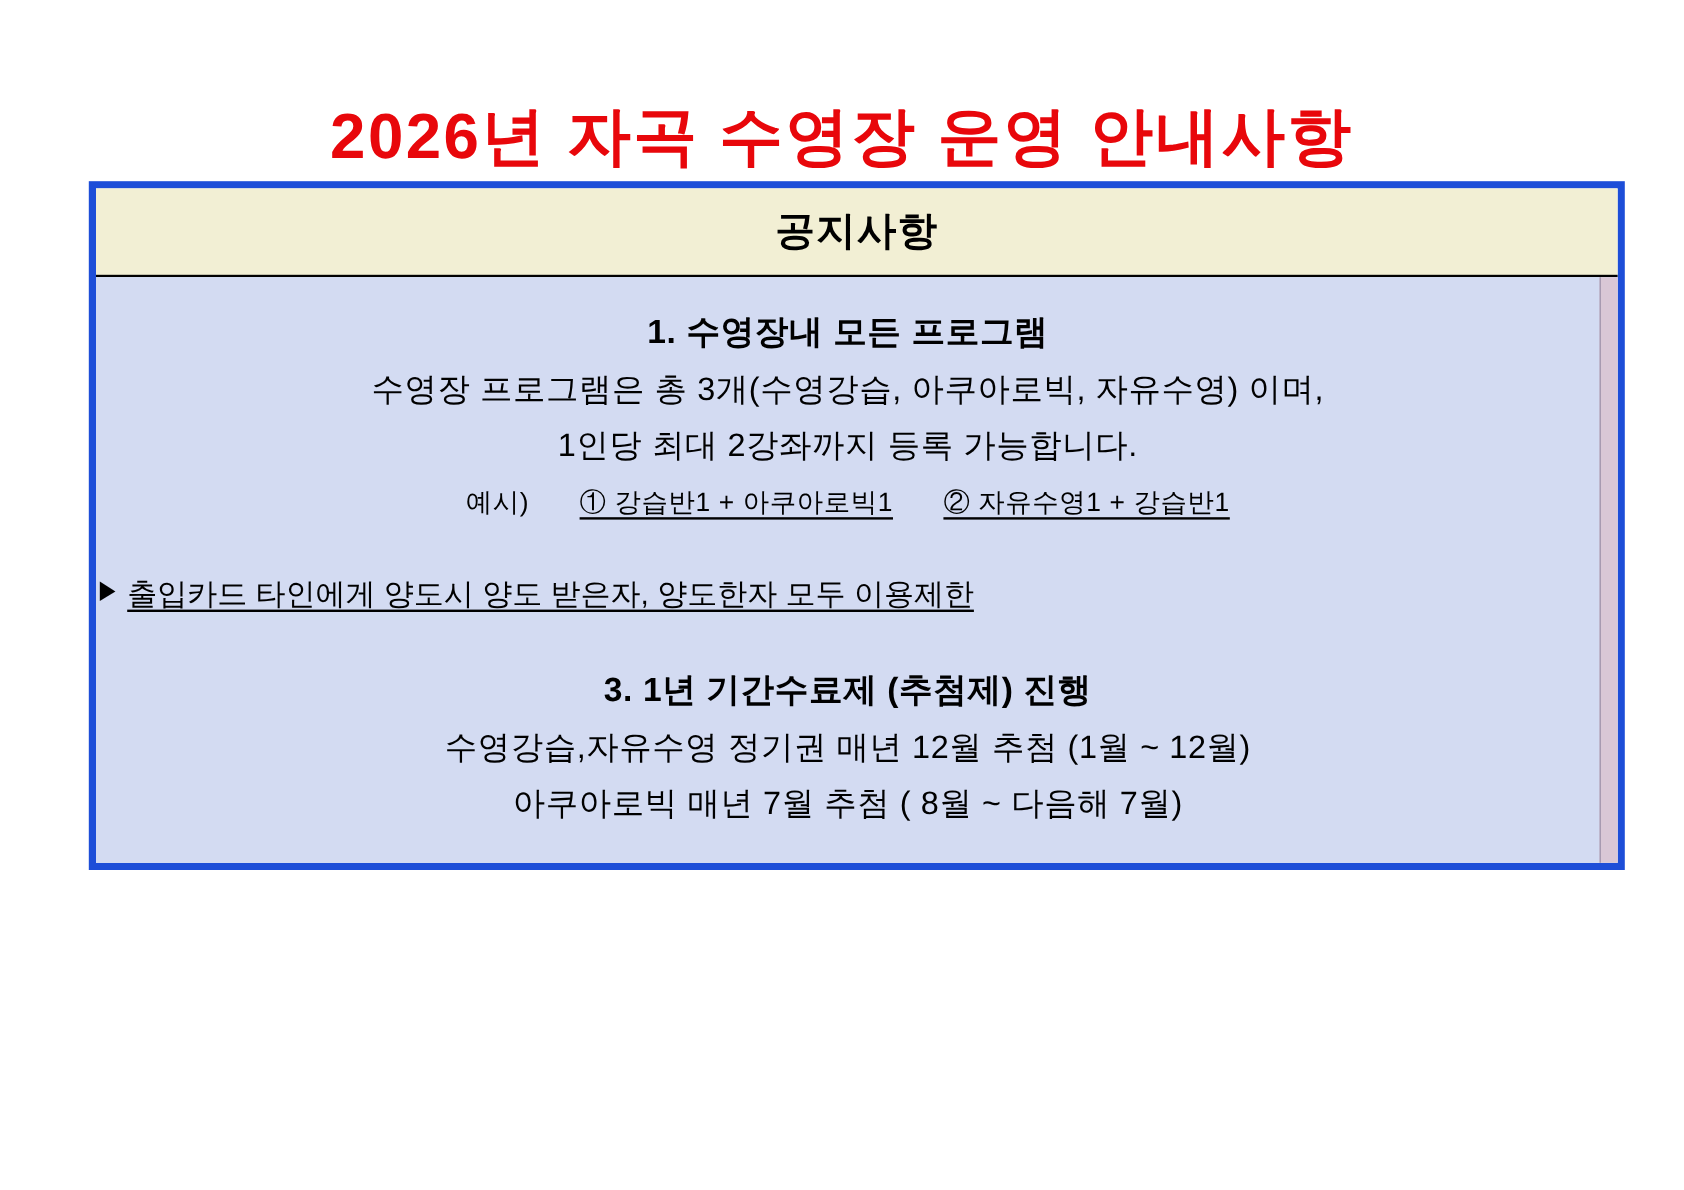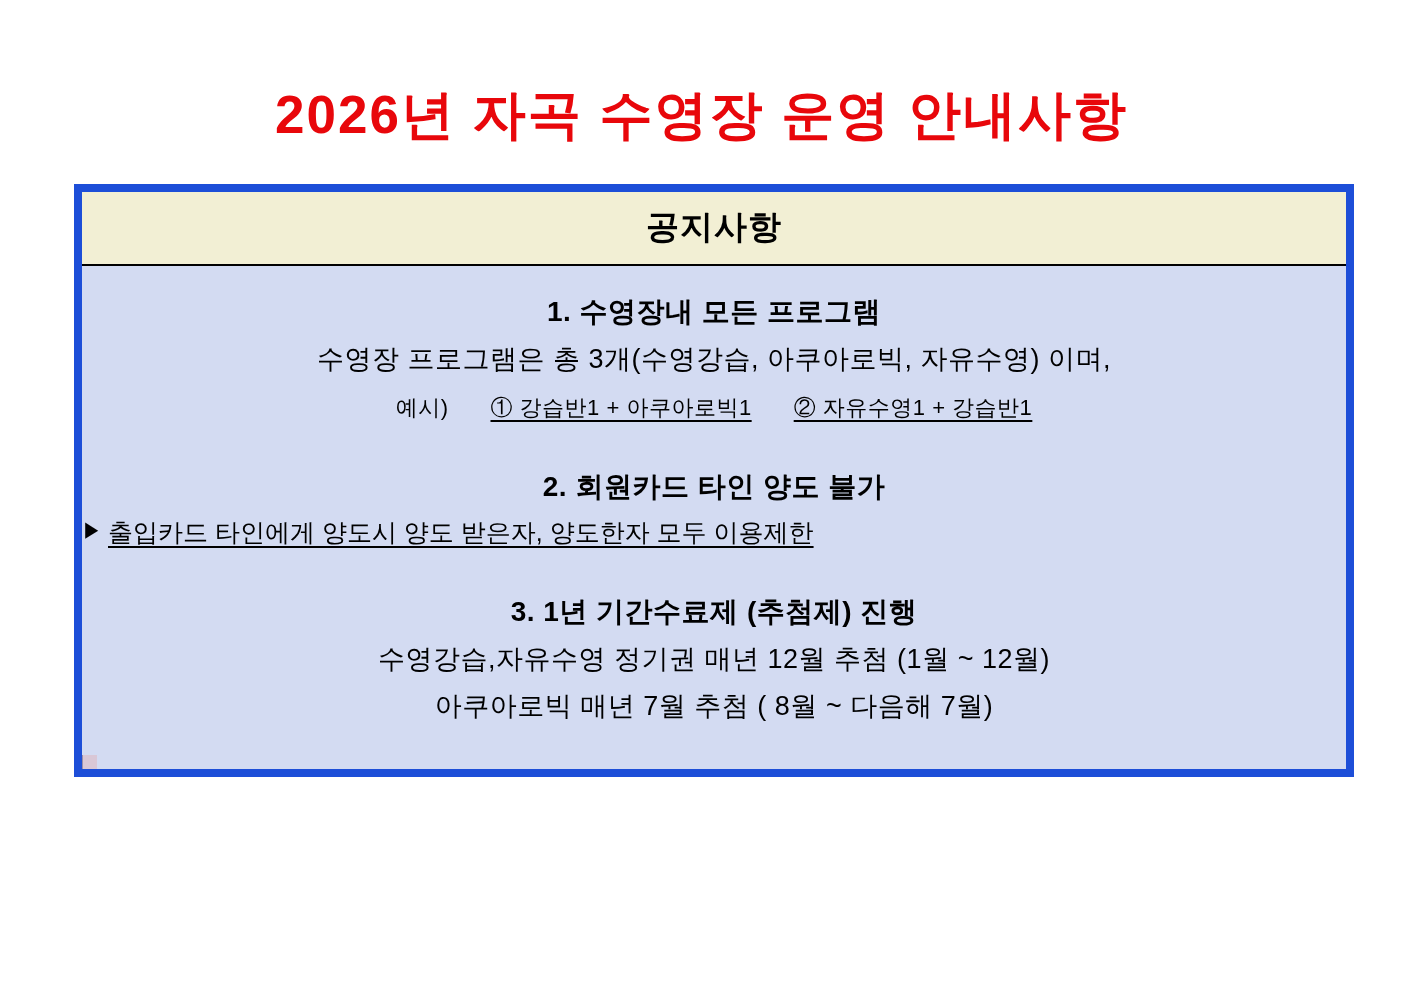--- a/index.html
+++ b/index.html
@@ -29,40 +29,39 @@
     letter-spacing: 2px;
     margin: 0;
     padding-top: 86px;
     line-height: 1.1;
     white-space: nowrap;
     font-family: "Liberation Sans", sans-serif;
   }
   .notice-table {
     position: absolute;
     left: 74px;
-    top: 184px;
+    top: 151px;
     width: 1280px;
-    border: 8px solid #1d4ed8;
+    border: 6px solid #1d4ed8;
     box-sizing: border-box;
     background: #ffffff;
   }
   .notice-header {
     background: #f2efd4;
     border-bottom: 2px solid #000000;
     text-align: center;
     font-size: 33px;
     font-weight: bold;
     padding: 13px 0 14px 0;
     letter-spacing: 1px;
     color: #000000;
   }
   .notice-body-wrap {
     display: flex;
     background: #d3dbf2;
-    flex-direction: column;
   }
   .notice-body {
     flex: 1 1 auto;
     padding: 22px 0 26px 0;
     background: #d3dbf2;
   }
   .scroll-strip {
     width: 14px;
     flex: 0 0 14px;
     background: #d9c7d6;
@@ -117,33 +116,33 @@
 
   <div class="notice-table">
 
     <div class="notice-header">공지사항</div>
 
     <div class="notice-body-wrap">
       <div class="notice-body">
 
         <div class="line heading">1. 수영장내 모든 프로그램</div>
         <div class="line">수영장 프로그램은 총 3개(수영강습, 아쿠아로빅, 자유수영) 이며,</div>
+        <div class="line">1인당 최대 2강좌까지 등록 가능합니다.</div>
 
         <div class="line">
           <span class="small-sub">예시)</span>
           <span class="ex-gap"></span>
           <span class="small-sub ul">① 강습반1 + 아쿠아로빅1</span>
           <span class="ex-gap"></span>
           <span class="small-sub ul">② 자유수영1 + 강습반1</span>
         </div>
 
 
         <div class="line spacer">&nbsp;</div>
 
-        <div class="line heading">2. 회원카드 타인 양도 불가</div>
         <div class="bullet-line">
           <span class="tri">▶</span><span class="ul">출입카드 타인에게 양도시 양도 받은자, 양도한자 모두 이용제한</span>
         </div>
 
         <div class="line spacer">&nbsp;</div>
 
         <div class="line heading">3. 1년 기간수료제 (추첨제) 진행</div>
         <div class="line">수영강습,자유수영 정기권 매년 12월 추첨 (1월 ~ 12월)</div>
         <div class="line">아쿠아로빅 매년 7월 추첨 ( 8월 ~ 다음해 7월)</div>
 

